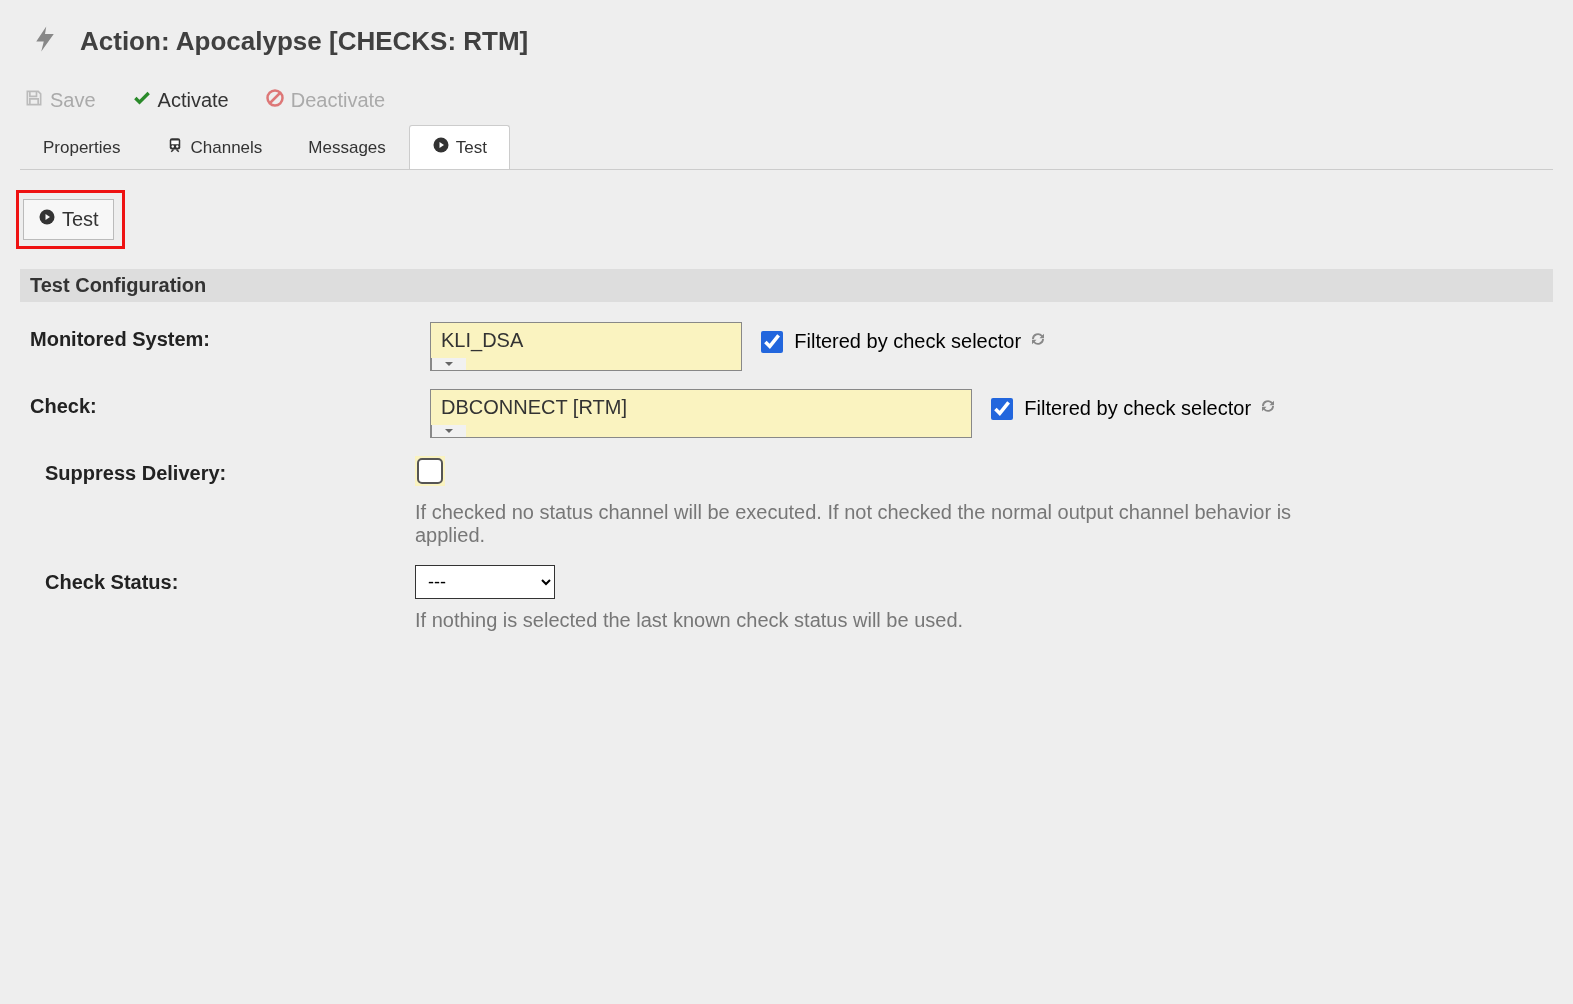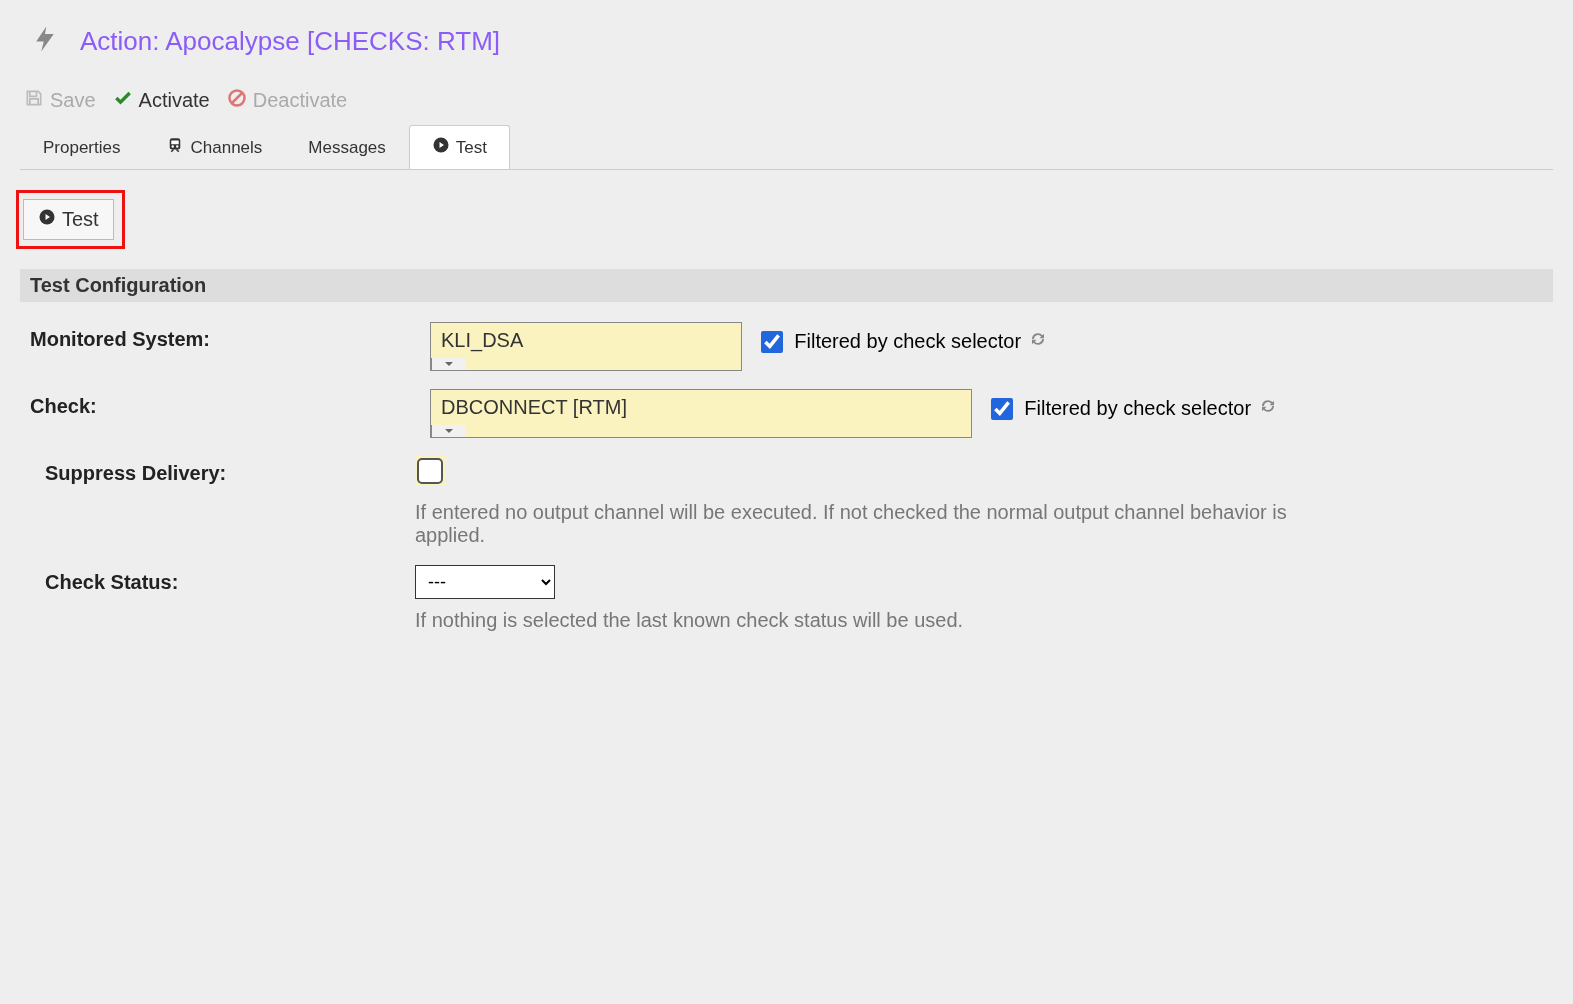--- a/index.html
+++ b/index.html
@@ -1,20 +1,20 @@
 <!DOCTYPE html>
 <html><head>
 <meta charset="utf-8">
 <style>
   html,body{margin:0;padding:0;font-family:"Segoe UI",Arial,sans-serif;font-size:19px;background:#eee;color:#333;}
   .page{padding:20px 20px 40px 20px;}
   .hdr{display:flex;align-items:center;gap:20px;margin-bottom:25px;margin-left:10px;}
   .hdr svg{width:30px;height:38px;fill:#888;}
-  .hdr h1{font-size:26px;font-weight:400;color:#8b5cf6;margin:0;}
-  .toolbar{display:flex;align-items:center;gap:17px;margin-left:4px;margin-bottom:12px;}
+  .hdr h1{font-size:26px;font-weight:700;color:#404040;margin:0;}
+  .toolbar{display:flex;align-items:center;gap:36px;margin-left:4px;margin-bottom:12px;}
   .tbtn{display:flex;align-items:center;gap:6px;font-size:20px;cursor:pointer;}
   .tbtn.disabled{color:#aaa;cursor:default;}
   .tbtn.active{color:#333;}
   .tbtn svg{width:20px;height:20px;}
   .tabs{display:flex;border-bottom:1px solid #ccc;}
   .tab{padding:10px 22px;font-size:17px;border:1px solid transparent;border-bottom:none;cursor:pointer;display:flex;align-items:center;gap:6px;color:#333;}
   .tab.sel{background:#fff;border-color:#ccc;border-radius:3px 3px 0 0;}
   .tab svg{width:18px;height:18px;fill:#333;}
   .panel{padding:20px 0 0 0;}
   .testbtn-wrap{display:inline-block;border:3px solid #e11;padding:6px 8px 6px 4px;margin-left:-4px;margin-bottom:10px;}
@@ -174,21 +174,21 @@
                 </svg>
             </span>
           </span>
         </div>
       </div>
 
       <div class="row">
         <div class="lbl" style="padding-left:15px">Suppress Delivery:</div>
         <div class="ctl" style="margin-left:-30px">
           <span class="sup-cb-wrap"><div class="sup-cb"></div></span>
-          <div class="help">If entered no output channel will be executed. If not checked the normal output channel behavior is applied.</div>
+          <div class="help">If checked no status channel will be executed. If not checked the normal output channel behavior is applied.</div>
         </div>
       </div>
 
       <div class="row">
         <div class="lbl" style="padding-left:15px">Check Status:</div>
         <div class="ctl" style="margin-left:-30px">
           <select class="select">
             <option>---</option>
           </select>
           <div class="help">If nothing is selected the last known check status will be used.</div>

